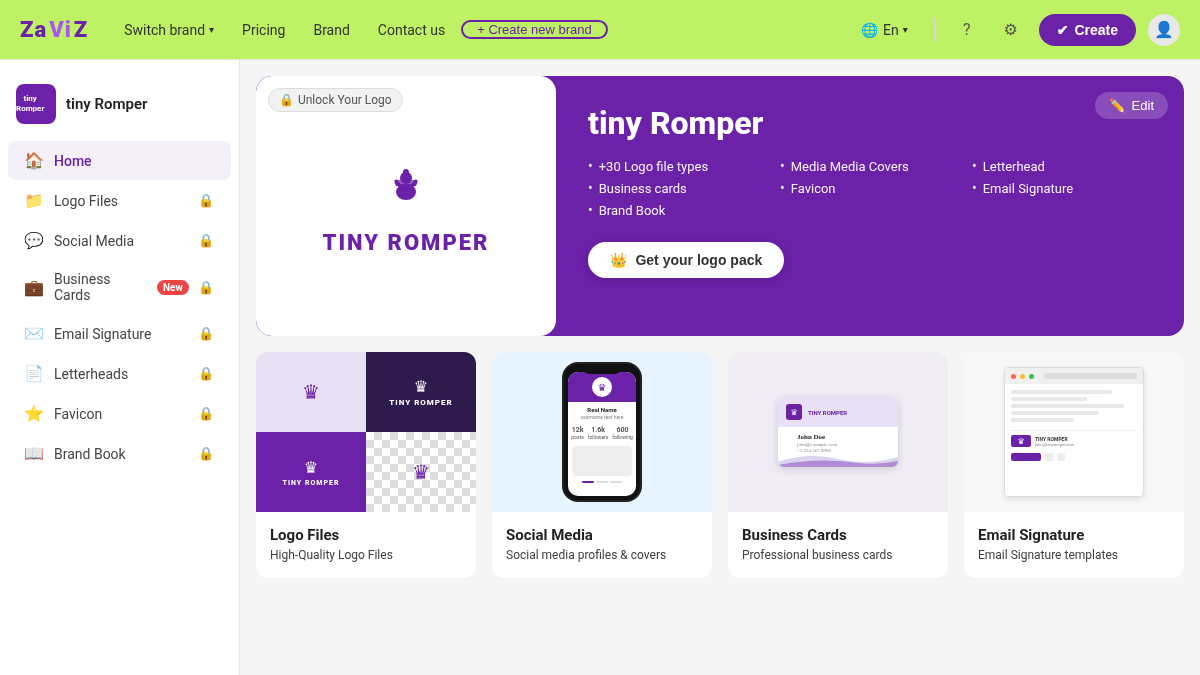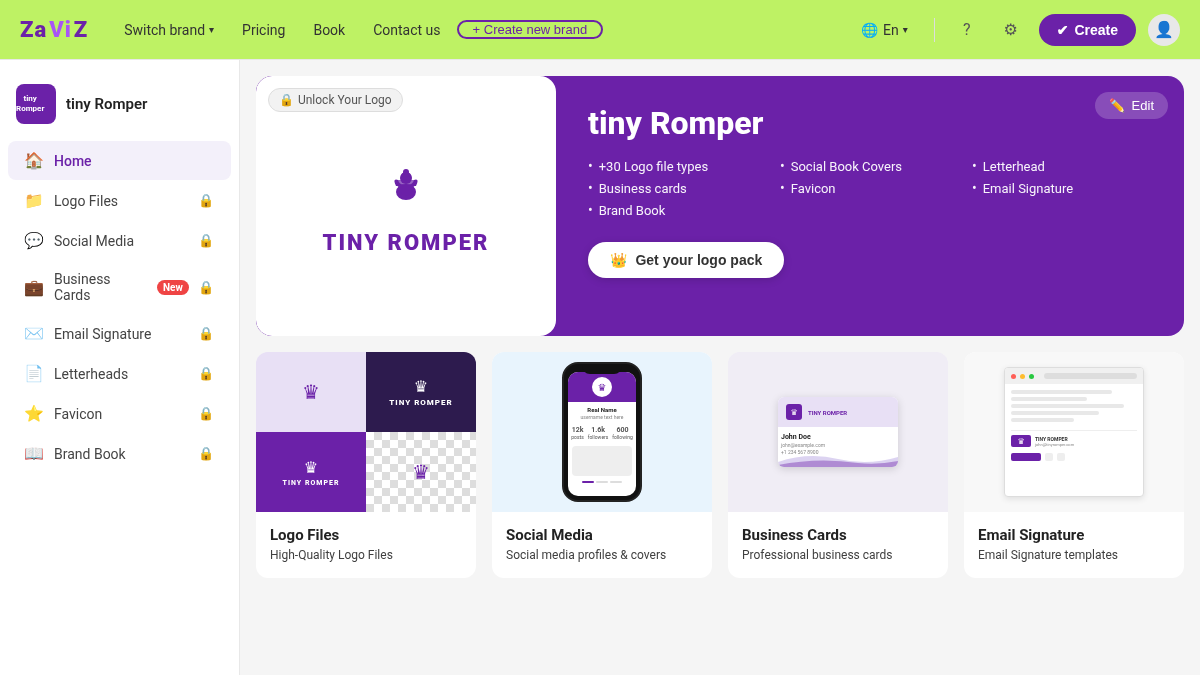--- a/index.html
+++ b/index.html
@@ -423,21 +423,21 @@
       border-radius: 6px;
       width: 120px;
       height: 70px;
       box-shadow: 0 2px 8px rgba(0,0,0,0.15);
       overflow: hidden;
       position: relative;
     }
     .bc-top { background: #e8e0f5; height: 30px; display: flex; align-items: center; padding: 0 8px; gap: 6px; }
     .bc-logo-sm { width: 16px; height: 16px; background: #6b21a8; border-radius: 3px; display: flex; align-items: center; justify-content: center; }
     .bc-text { font-size: 6px; font-weight: 700; color: #6b21a8; }
-    .bc-bottom { padding: 6px 3px; }
+    .bc-bottom { padding: 6px 19px; font-family: Liberation Serif, serif; }
     .bc-name { font-size: 7px; font-weight: 700; color: #222; }
     .bc-detail { font-size: 5px; color: #888; margin-top: 1px; }
     .bc-wave {
       position: absolute;
       bottom: 0; left: 0; right: 0;
       height: 20px;
     }
 
     
     .thumb-email {
@@ -495,21 +495,21 @@
 
   <nav class="header-nav">
     <div class="nav-item">
       <span>Switch brand</span>
       <span class="chevron">▾</span>
     </div>
     <div class="nav-item">
       <span>Pricing</span>
     </div>
     <div class="nav-item">
-      <span>Book</span>
+      <span>Brand</span>
     </div>
     <div class="nav-item">
       <span>Contact us</span>
     </div>
     <button class="create-brand-btn">
       <span>+ Create new brand</span>
     </button>
   </nav>
 
   <div class="header-right">
@@ -617,21 +617,21 @@
           <span>Edit</span>
         </button>
         <div class="hero-title">tiny Romper</div>
         <div class="features-grid">
           <div class="feature-item">
             <span class="feature-dot">•</span>
             <span>+30 Logo file types</span>
           </div>
           <div class="feature-item">
             <span class="feature-dot">•</span>
-            <span>Social Book Covers</span>
+            <span>Media Media Covers</span>
           </div>
           <div class="feature-item">
             <span class="feature-dot">•</span>
             <span>Letterhead</span>
           </div>
           <div class="feature-item">
             <span class="feature-dot">•</span>
             <span>Business cards</span>
           </div>
           <div class="feature-item">

